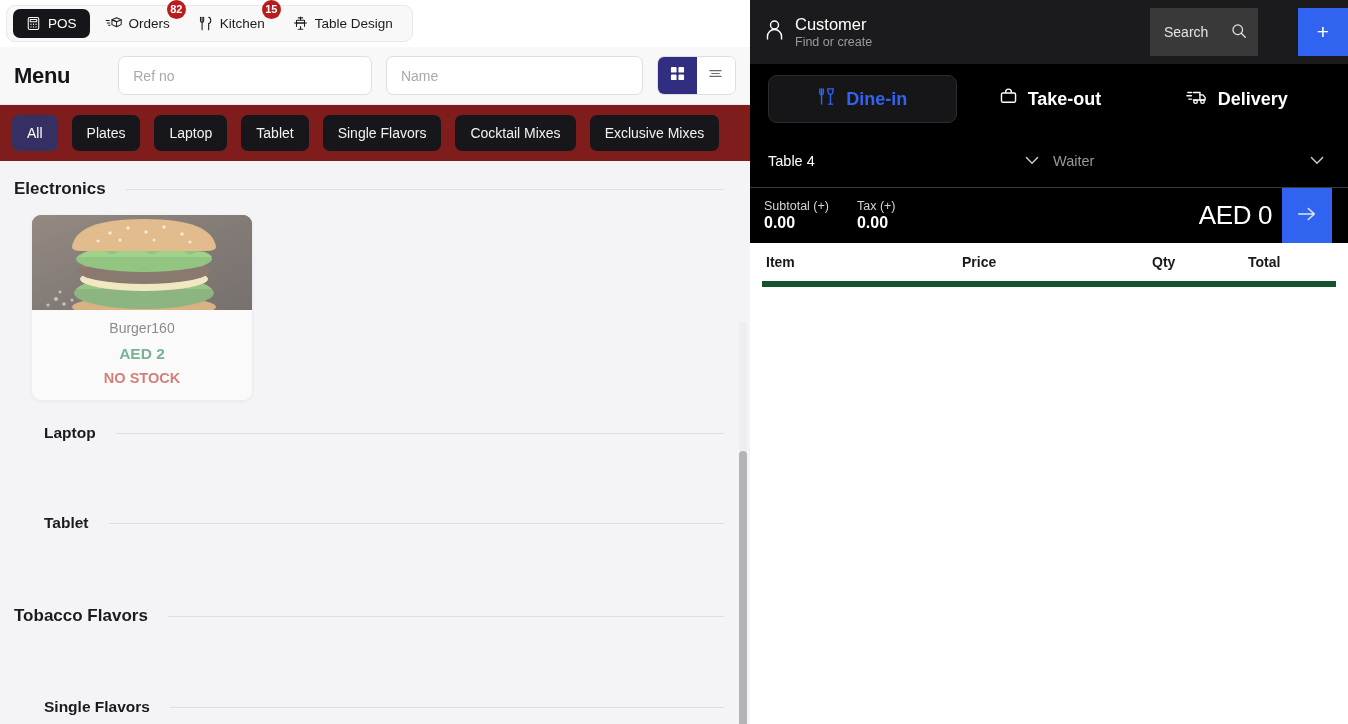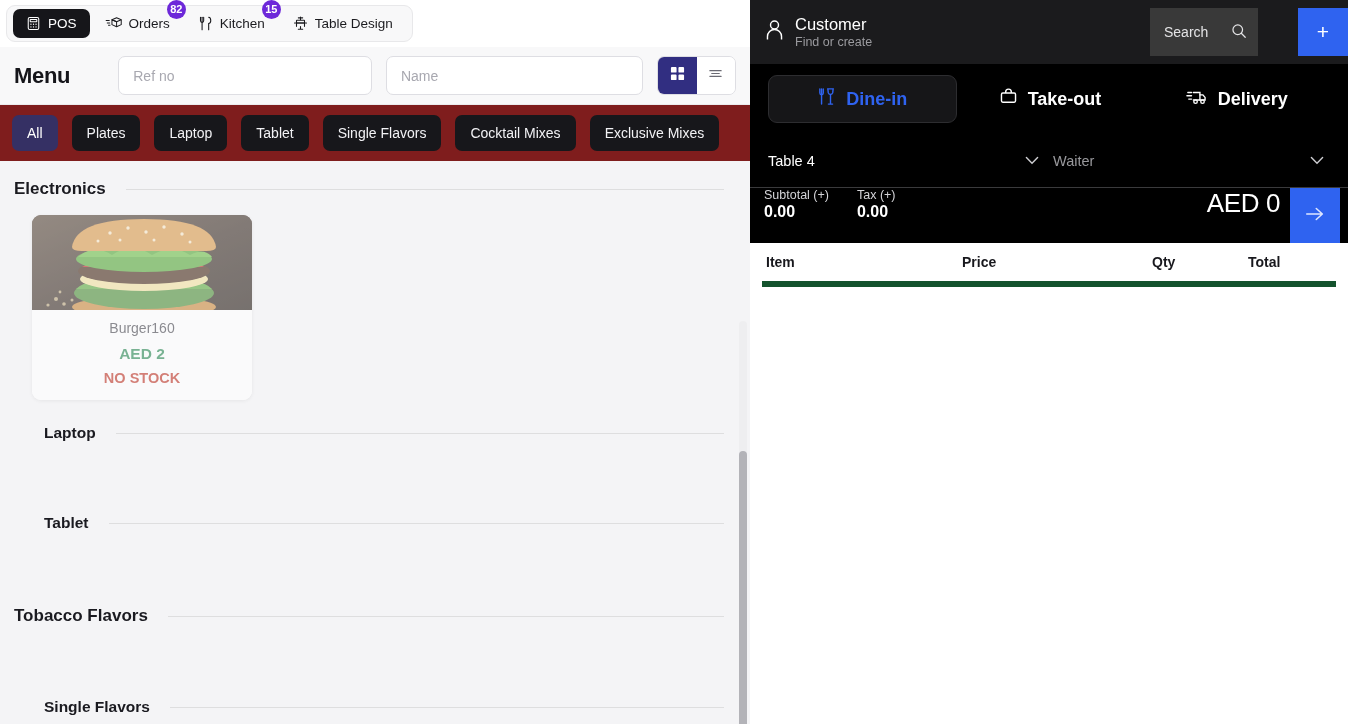--- a/index.html
+++ b/index.html
@@ -44,21 +44,21 @@
     position: relative;
     cursor: pointer;
     white-space: nowrap;
   }
   .nav-item.active { background: #16161a; color: #ffffff; }
   .nav-item .ico { display: flex; align-items: center; }
   .badge {
     position: absolute; top: -9px; right: -3px;
     min-width: 19px; height: 19px;
     border-radius: 50%;
-    background: #6d28d9; color: #fff;
+    background: #b91c1c; color: #fff;
     font-size: 11px; font-weight: 700;
     display: flex; align-items: center; justify-content: center;
     padding: 0 0;
     line-height: 1;
     margin-left: 19px;
   }
 
   
   .menu-header {
     height: 58px; background: #f8f8f9;
@@ -211,22 +211,22 @@
     display: flex; align-items: center; justify-content: space-between;
     padding: 0 10px 0 4px;
     font-size: 14.5px; cursor: pointer;
   }
   .sel .val { color: #ffffff; }
   .sel .val.ph { color: #98989c; }
   .chev { color: #cfcfd3; font-size: 12px; }
 
   .totals {
     height: 55px; background: #000000;
-    display: flex; align-items: flex-start;
-    padding: 0 8px 0 14px; flex: none;
+    display: flex; align-items: center;
+    padding: 0 16px 0 14px; flex: none;
   }
   .tot-col { display: flex; flex-direction: column; gap: 1px; margin-right: 28px; }
   .tot-label { font-size: 12.5px; color: #d5d5d9; }
   .tot-val { font-size: 16px; font-weight: 700; color: #ffffff; }
   .grand {
     margin-left: auto; font-size: 26px; font-weight: 400; color: #ffffff;
     padding-right: 10px; letter-spacing: -0.4px;
   }
   .go-btn {
     width: 50px; height: 55px; background: #2f63f0;

